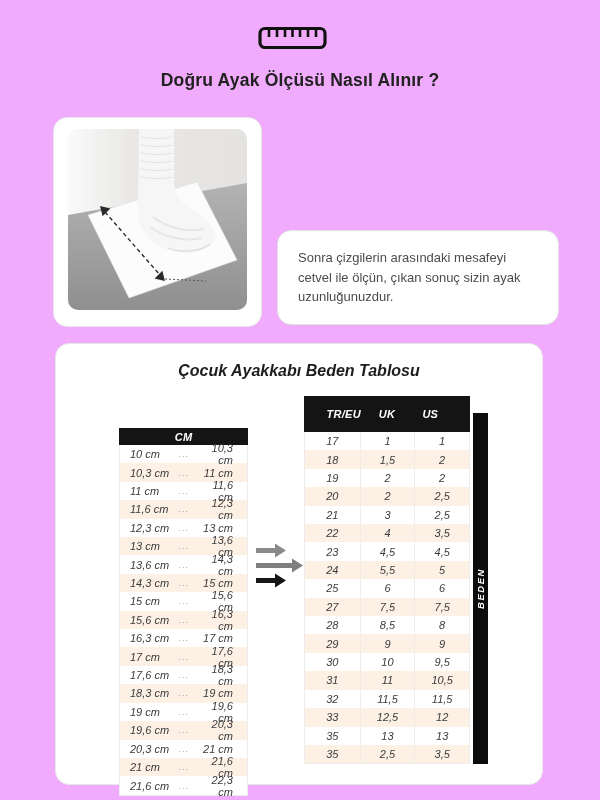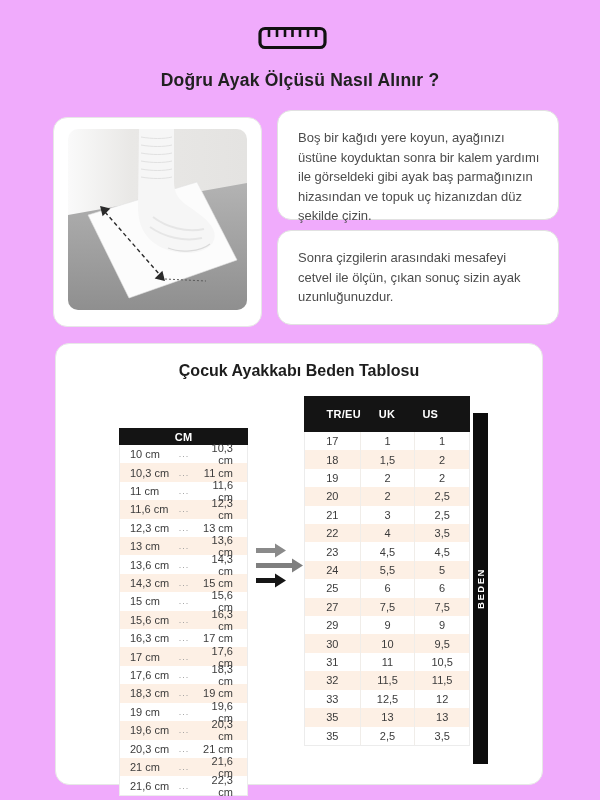--- a/index.html
+++ b/index.html
@@ -28,21 +28,21 @@
   .info-box {
     position:absolute; left:277px; width:282px;
     border:1px solid #e1e1e1; border-radius:14px; background:#fff;
     color:#4c4c4c; font-size:13px; line-height:19.5px;
   }
   .info-box-1 { top:110px; height:110px; padding:17px 18px 0 20px; }
   .info-box-2 { top:230px; height:95px; padding:0 18px 0 20px; display:flex; align-items:center; }
   
   .chart-card {
     position:absolute; left:55px; top:343px; width:488px; height:442px;
-    border:1px solid #e7e7e7; border-radius:14px; background:#fff;
+    border:1px solid #e7e7e7; border-radius:14px; background:#fff;font-style:italic;
   }
   .chart-title {
     position:absolute; left:0; right:0; top:18px; text-align:center;
     font-size:16px; font-weight:700; color:#1d1d1d;
   }
   .tbl { position:absolute; top:52px; }
   .tbl-head {
     height:17px; background:#141414; color:#ffffff; display:flex;
     align-items:center; justify-content:center;
     font-size:11px; font-weight:700; letter-spacing:.3px;
@@ -139,23 +139,20 @@
         <g stroke="#2b2b2b" stroke-width="1.4" fill="#2b2b2b">
           <line x1="37" y1="83" x2="92" y2="146" stroke-dasharray="4 3"></line>
           <polygon points="33,78 41,80 35,86"></polygon>
           <polygon points="96,151 88,149 94,143"></polygon>
         </g>
         <line x1="97" y1="150" x2="138" y2="152" stroke="#5a5a5a" stroke-width="1" stroke-dasharray="2 2"></line>
       </svg>
     </div>
   </div>
 
-  <div class="info-box info-box-1">
-    <span>Boş bir kağıdı yere koyun, ayağınızı üstüne koyduktan sonra bir kalem yardımı ile görseldeki gibi ayak baş parmağınızın hizasından ve topuk uç hizanızdan düz şekilde çizin.</span>
-  </div>
 
   <div class="info-box info-box-2">
     <span>Sonra çizgilerin arasındaki mesafeyi cetvel ile ölçün, çıkan sonuç sizin ayak uzunluğunuzdur.</span>
   </div>
 
   <div class="chart-card">
     <div class="chart-title">Çocuk Ayakkabı Beden Tablosu</div>
 
     <div class="tbl cm-tbl">
       <div class="tbl-head">CM</div>
@@ -317,20 +314,25 @@
             <span class="sc">25</span>
             <span class="sc">6</span>
             <span class="sc">6</span>
           </div>
           <div class="trow">
             <span class="sc">27</span>
             <span class="sc">7,5</span>
             <span class="sc">7,5</span>
           </div>
           <div class="trow">
+            <span class="sc">28</span>
+            <span class="sc">8,5</span>
+            <span class="sc">8</span>
+          </div>
+          <div class="trow">
             <span class="sc">29</span>
             <span class="sc">9</span>
             <span class="sc">9</span>
           </div>
           <div class="trow">
             <span class="sc">30</span>
             <span class="sc">10</span>
             <span class="sc">9,5</span>
           </div>
           <div class="trow">

